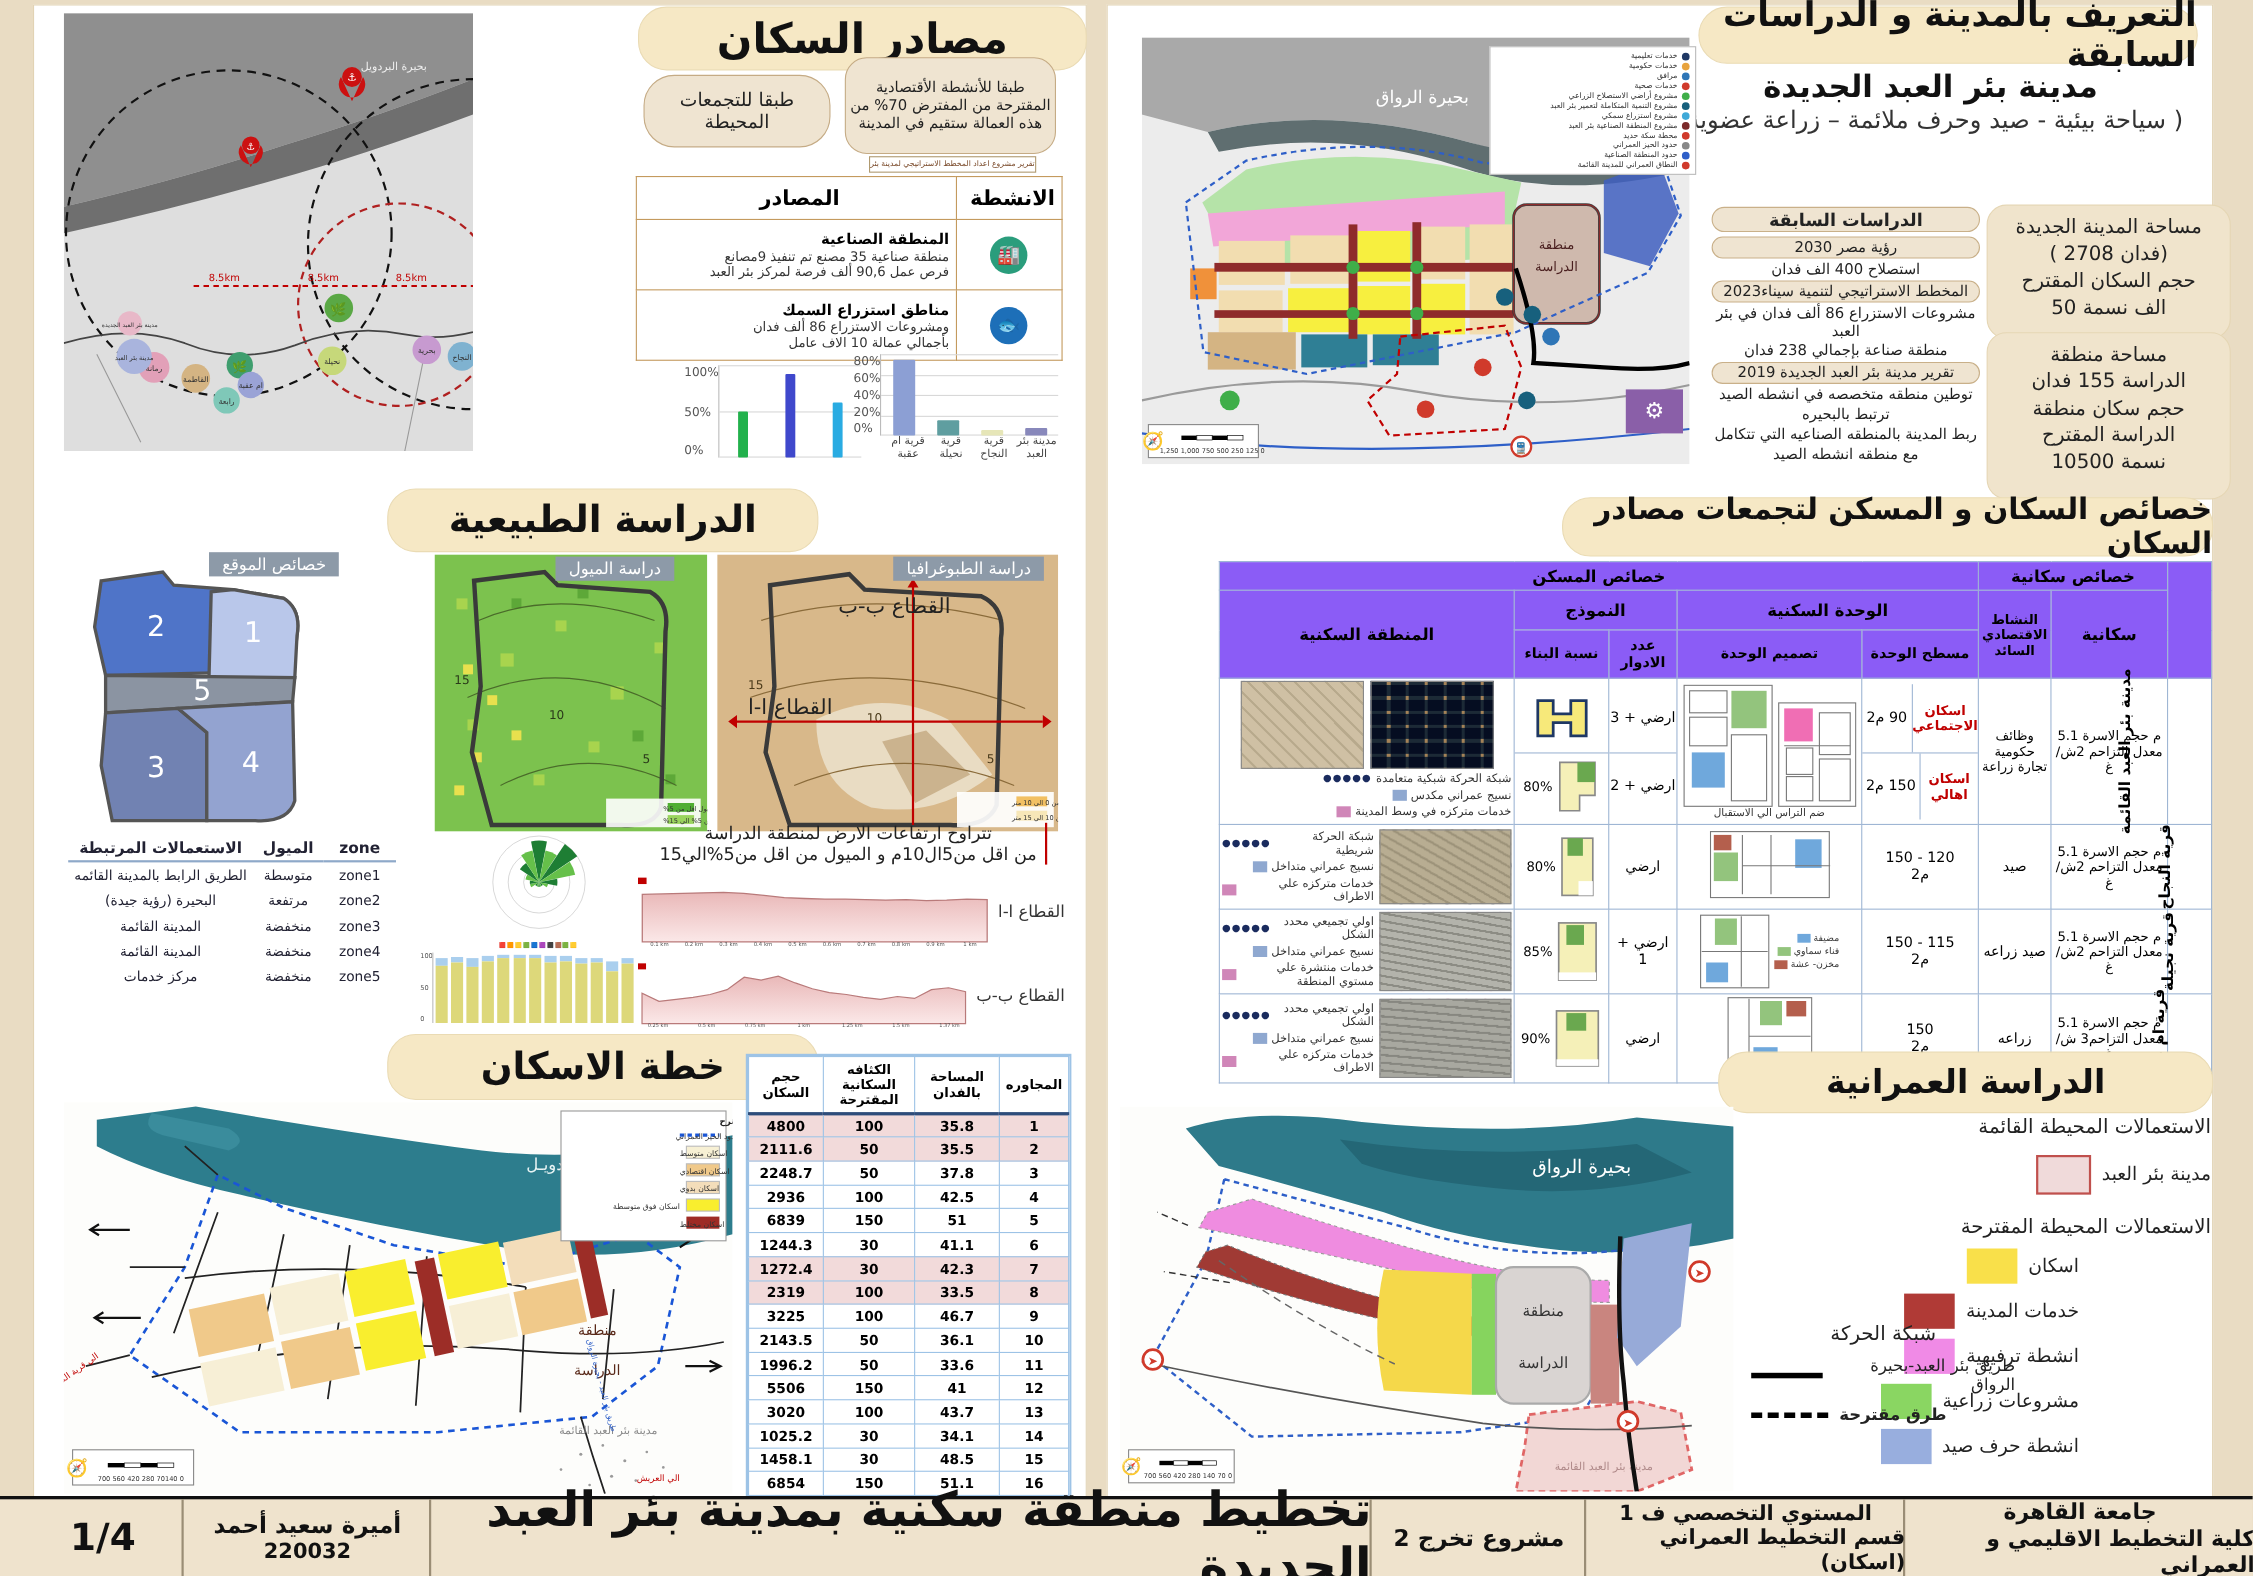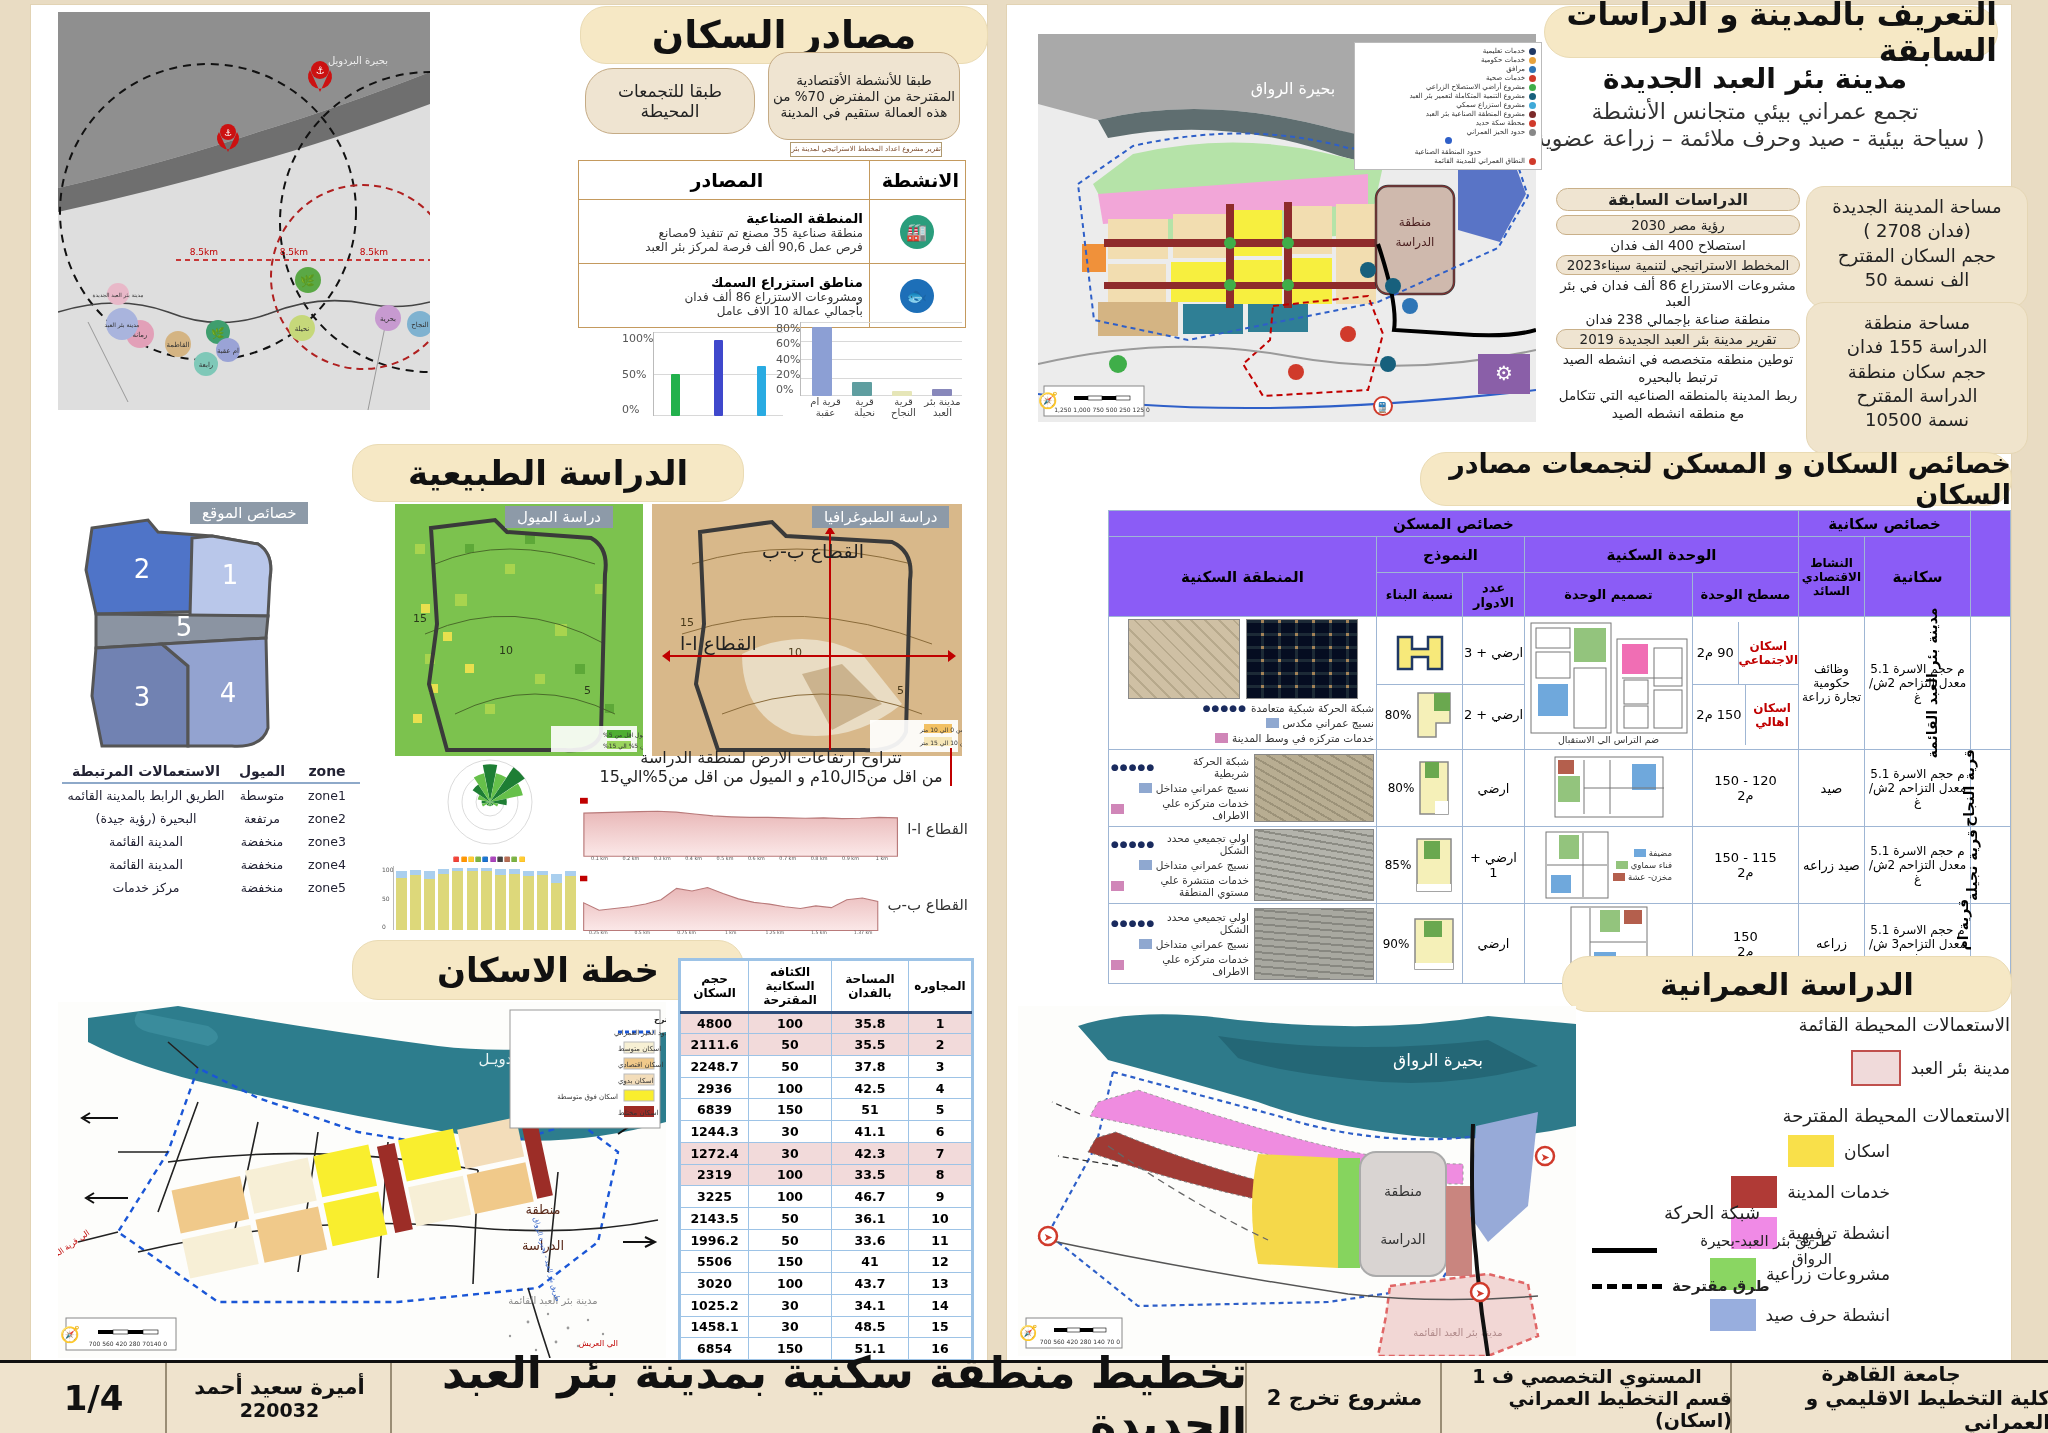--- a/index.html
+++ b/index.html
@@ -58,21 +58,20 @@
 </style>
 </head>
 <body>
 
 <div class="panel" style="left:30px;top:4px;width:956px;height:1356px;"></div>
 <div class="panel" style="left:1006px;top:4px;width:1004px;height:1356px;"></div>
 
 <div class="abs pill-title" style="left:1544px;top:6px;width:452px;height:50px;font-size:31px;">التعريف بالمدينة و الدراسات السابقة</div>
 <div class="abs" style="left:1500px;top:62px;width:510px;text-align:center;">
   <div style="font-size:28px;font-weight:bold;color:#111;">مدينة بئر العبد الجديدة</div>
-  <div style="font-size:22px;color:#333;margin-top:4px;">تجمع عمراني بيئي متجانس الأنشطة</div>
   <div style="font-size:22px;color:#333;margin-top:2px;">( سياحة بيئية - صيد وحرف ملائمة – زراعة عضوية)</div>
 </div>
 
 <div class="abs" style="left:1038px;top:34px;width:498px;height:388px;">
 <svg width="498" height="388" viewBox="0 0 498 388">
   <rect width="498" height="388" fill="#ececec"></rect>
   <path d="M0,0 H498 V96 Q380,122 300,96 Q170,60 60,86 L0,70 Z" fill="#a9a9a9"></path>
   <path d="M60,86 Q170,60 300,96 Q390,120 498,96 V120 Q380,150 290,118 Q180,82 70,104 Z" fill="#5f6e70"></path>
   <text x="255" y="60" font-size="16" fill="#fff" text-anchor="middle">بحيرة الرواق</text>
 
@@ -172,21 +171,21 @@
         <span style="font-size:7px;color:#333;white-space:nowrap;">مشروع المنطقة الصناعية بئر العبد</span>
       </div>
         <div style="display:flex;align-items:center;gap:4px;margin:1px 0;">
         <span style="width: 7px; height: 7px; border-radius: 50%; flex: 0 0 auto; background: rgb(208, 58, 43);"></span>
         <span style="font-size:7px;color:#333;white-space:nowrap;">محطة سكة حديد</span>
       </div>
         <div style="display:flex;align-items:center;gap:4px;margin:1px 0;">
         <span style="width: 7px; height: 7px; border-radius: 50%; flex: 0 0 auto; background: rgb(136, 136, 136);"></span>
         <span style="font-size:7px;color:#333;white-space:nowrap;">حدود الحيز العمراني</span>
       </div>
-        <div style="display:flex;align-items:center;gap:4px;margin:1px 0;flex-direction:column;">
+        <div style="display:flex;align-items:center;gap:4px;margin:1px 0;">
         <span style="width: 7px; height: 7px; border-radius: 50%; flex: 0 0 auto; background: rgb(46, 95, 200);"></span>
         <span style="font-size:7px;color:#333;white-space:nowrap;">حدود المنطقة الصناعية</span>
       </div>
         <div style="display:flex;align-items:center;gap:4px;margin:1px 0;">
         <span style="width: 7px; height: 7px; border-radius: 50%; flex: 0 0 auto; background: rgb(208, 58, 43);"></span>
         <span style="font-size:7px;color:#333;white-space:nowrap;">النطاق العمراني للمدينة القائمة</span>
       </div>
       </div>
   </div>
 </div>

